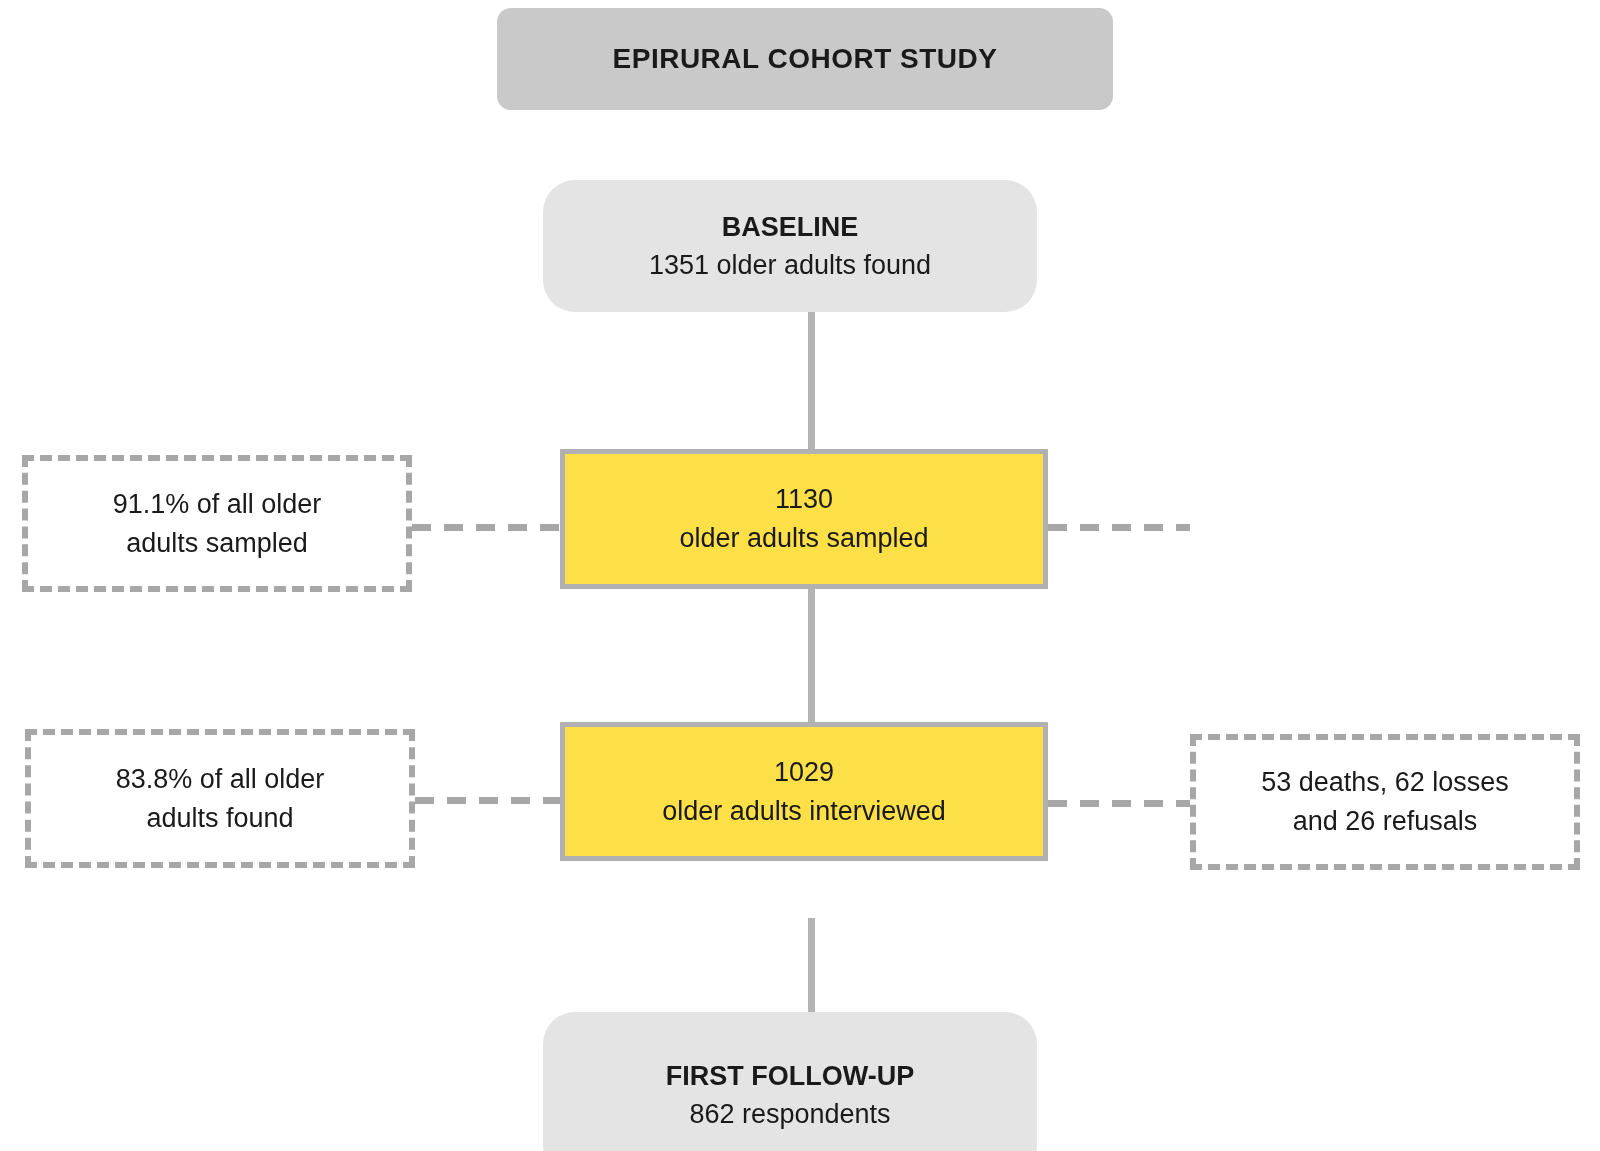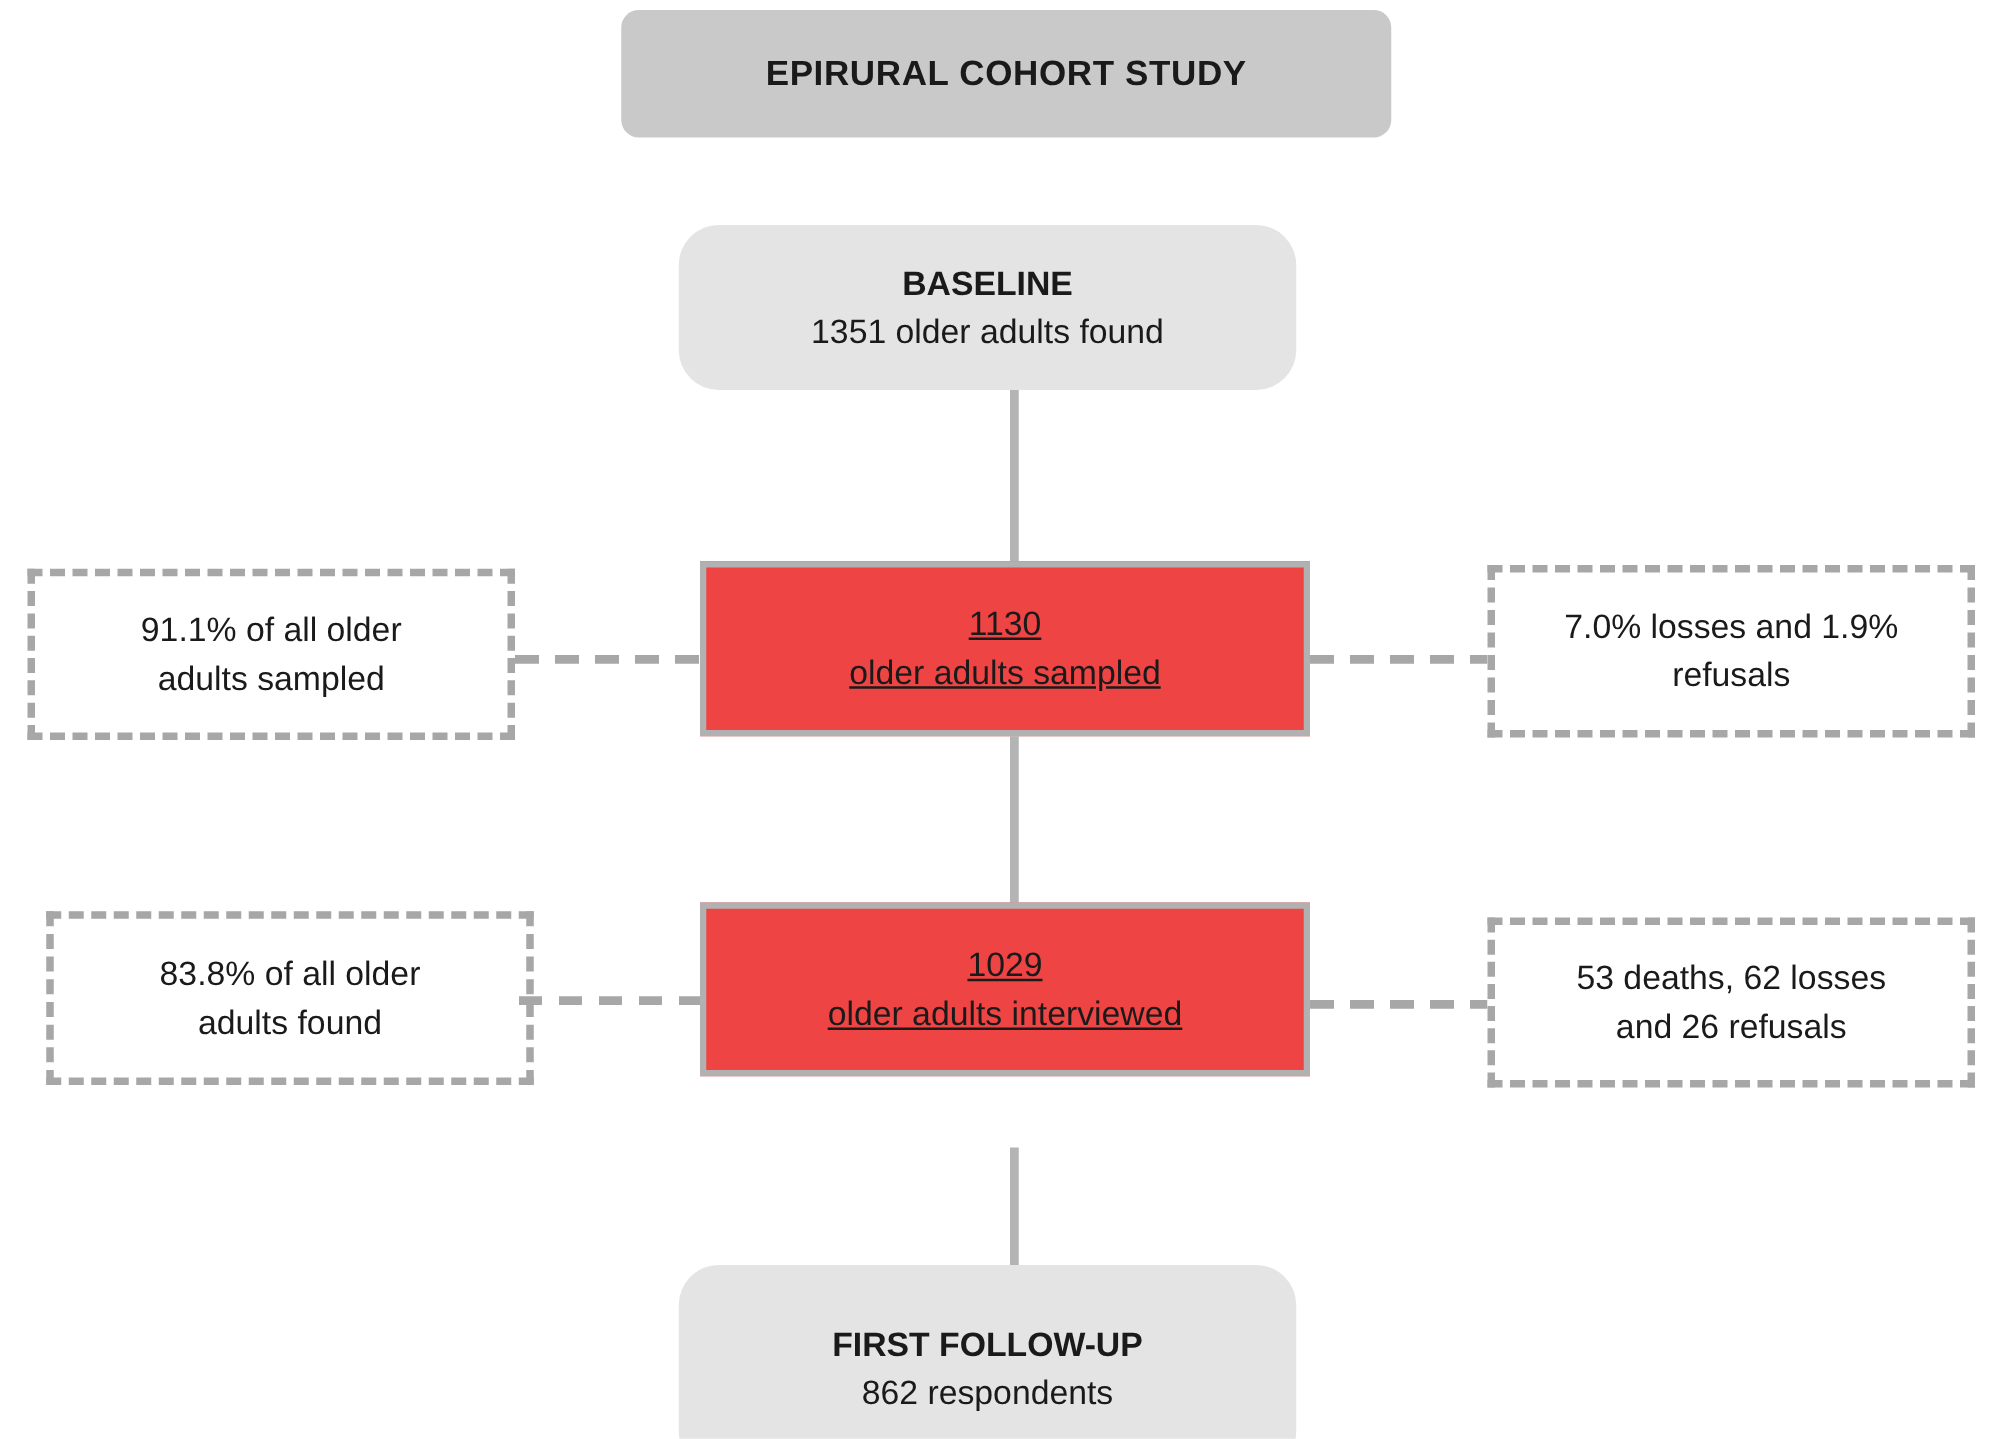--- a/index.html
+++ b/index.html
@@ -50,36 +50,35 @@
   .stage-heading{
     font-size:27px;
     font-weight:bold;
     line-height:38px;
   }
   .stage-detail{
     font-size:27px;
     line-height:38px;
   }
   .solid-box{
-    background:#ef4444;
+    background:#fde047;
     border:5px solid var(--solid-border);
-    text-decoration:underline;
   }
   .center-box-1{left:560px;top:449px;width:488px;height:140px;}
   .center-box-2{left:560px;top:722px;width:488px;height:139px;}
   .center-value{font-size:27px;line-height:39px;}
   .center-label{font-size:27px;line-height:39px;}
   .dashed-box{
     background:#ffffff;
     border:6px dashed var(--dashed-border);
   }
   .note-line{font-size:27px;line-height:39px;}
   .left-note-1{left:22px;top:455px;width:390px;height:137px;}
   .right-note-1{left:1190px;top:452px;width:390px;height:138px;}
-  .left-note-2{left:37px;top:729px;width:390px;height:139px;}
+  .left-note-2{left:25px;top:729px;width:390px;height:139px;}
   .right-note-2{left:1190px;top:734px;width:390px;height:136px;}
   .vconn{
     position:absolute;
     width:7px;
     background:var(--connector);
   }
   .vconn-1{left:808px;top:312px;height:137px;}
   .vconn-2{left:808px;top:589px;height:133px;}
   .vconn-3{left:808px;top:918px;height:95px;}
   .hdash{
@@ -117,24 +116,20 @@
 
   <div class="hdash hdash-l1"></div>
 
   <div class="box solid-box center-box-1">
     <div class="center-value">1130</div>
     <div class="center-label">older adults sampled</div>
   </div>
 
   <div class="hdash hdash-r1"></div>
 
-  <div class="box dashed-box right-note-1">
-    <div class="note-line">7.0% losses and 1.9%</div>
-    <div class="note-line">refusals</div>
-  </div>
 
   <div class="vconn vconn-2"></div>
 
   <div class="box dashed-box left-note-2">
     <div class="note-line">83.8% of all older</div>
     <div class="note-line">adults found</div>
   </div>
 
   <div class="hdash hdash-l2"></div>
 

